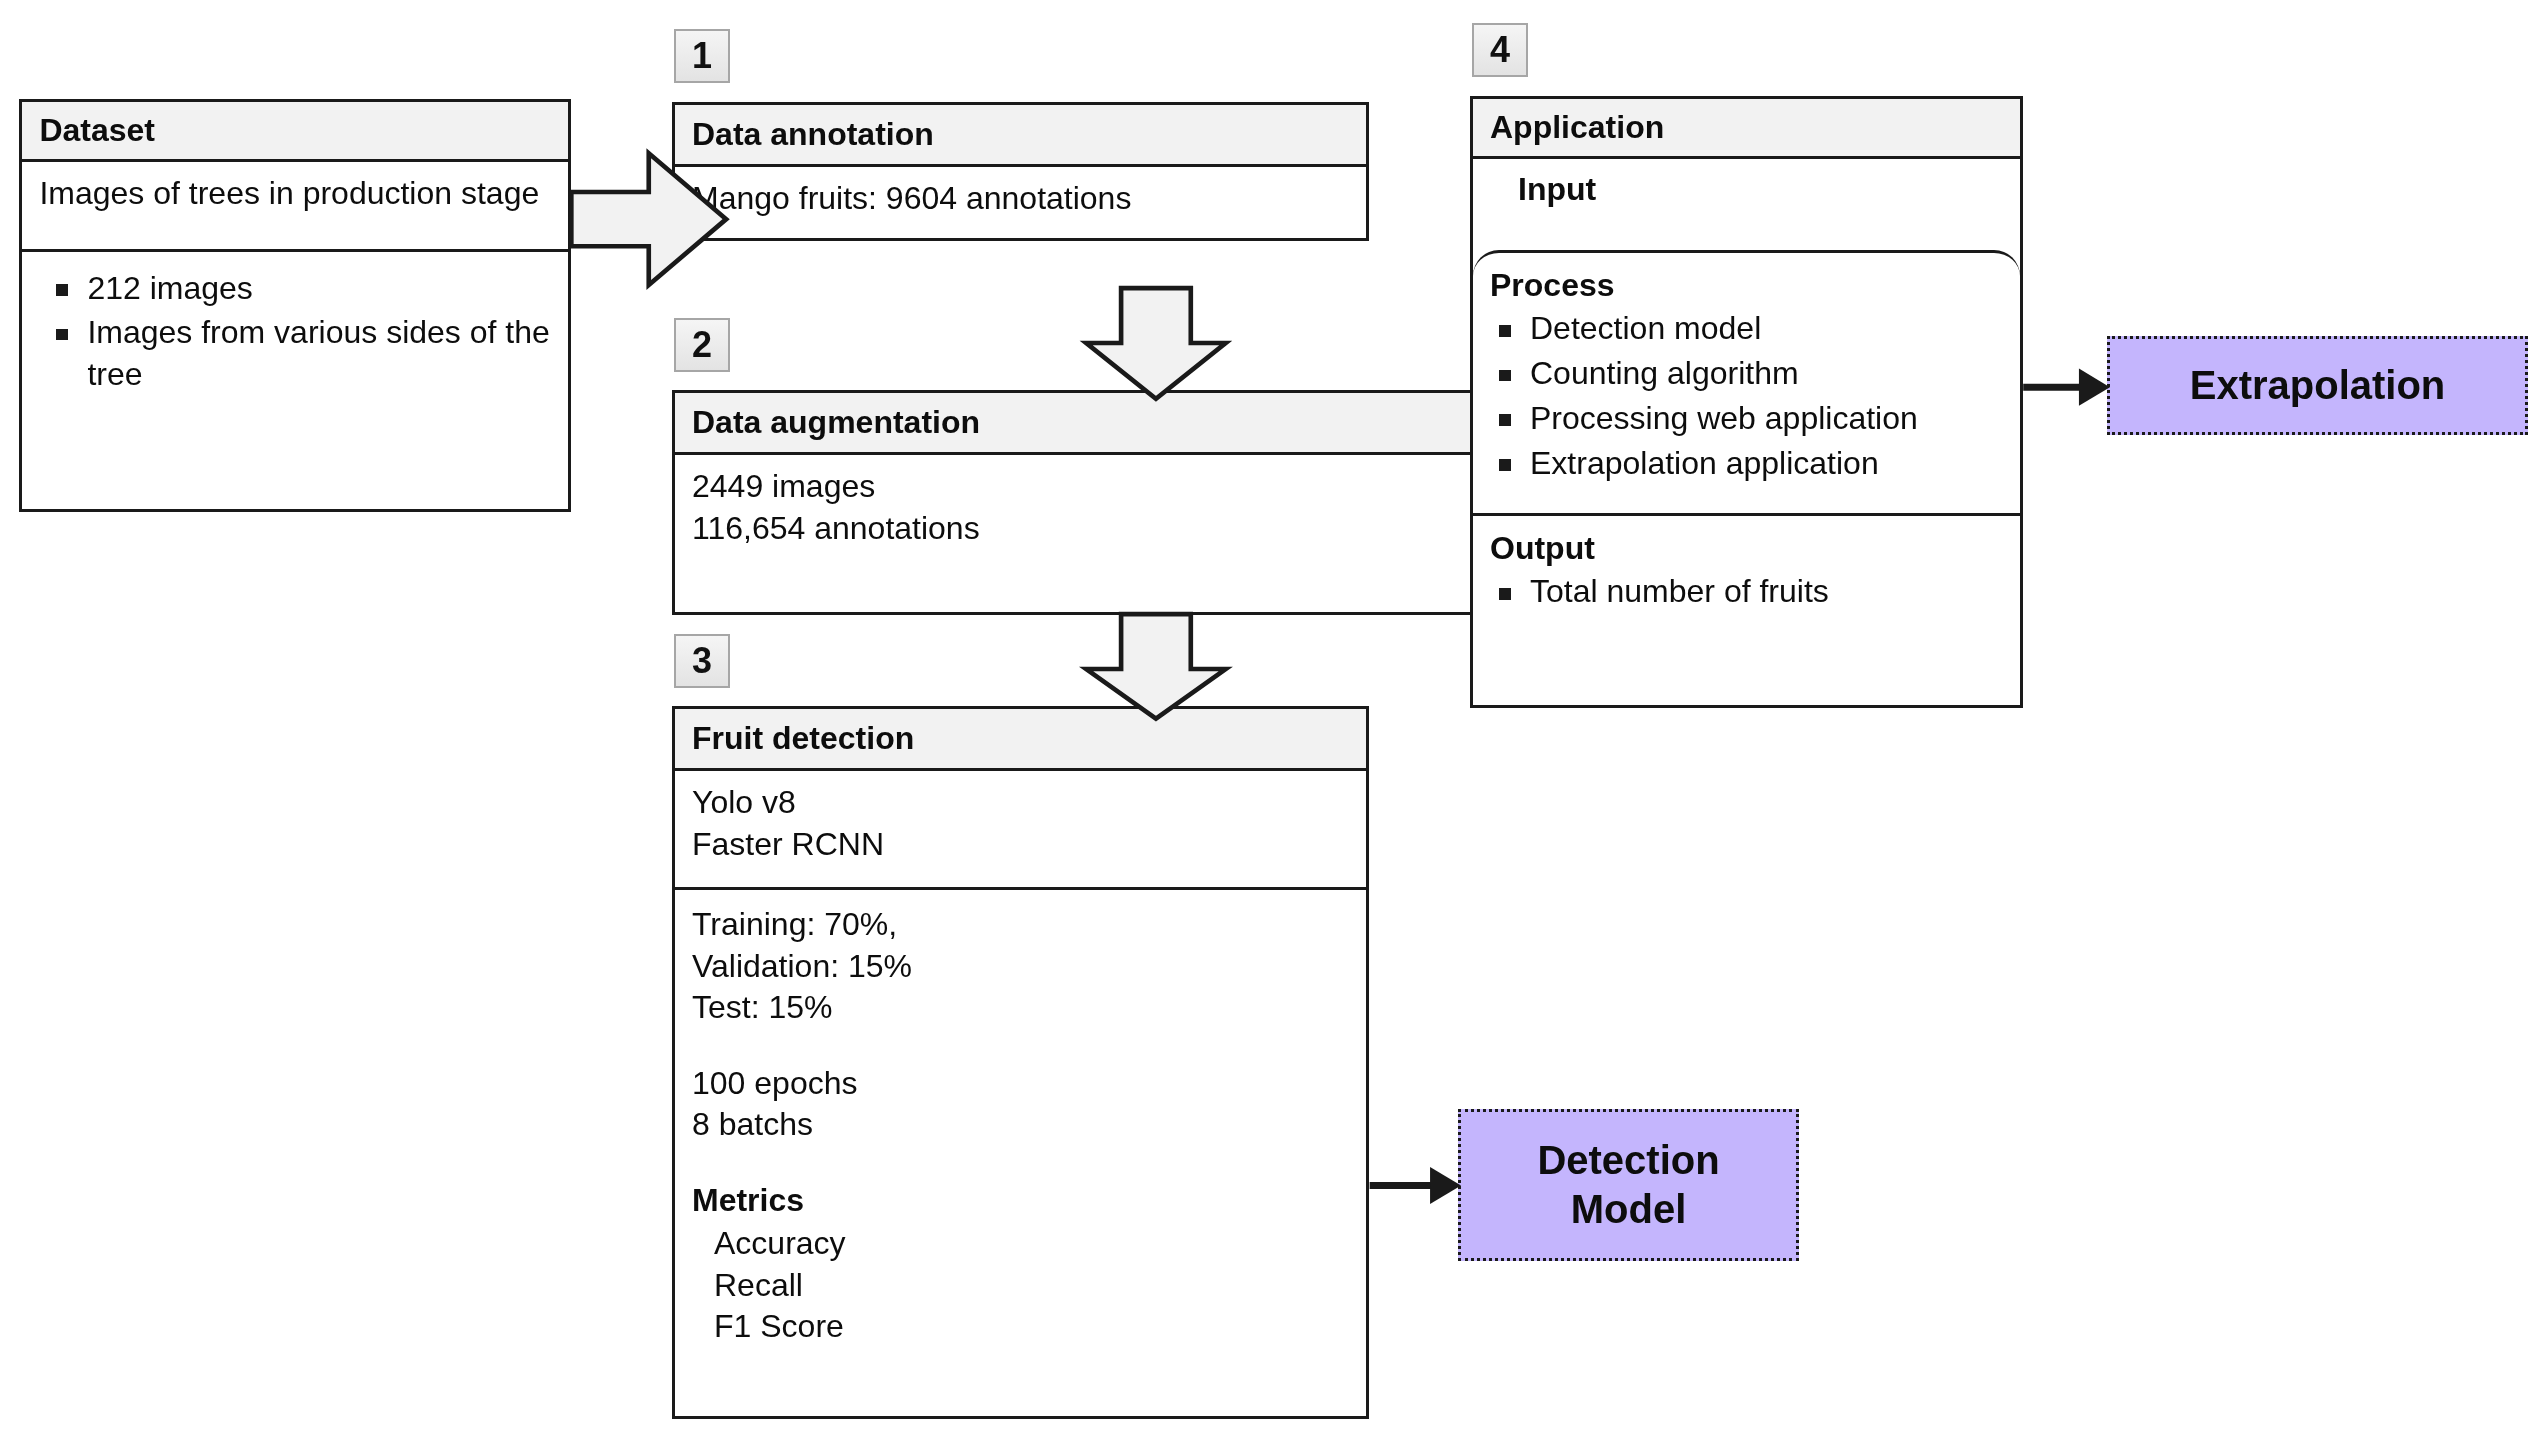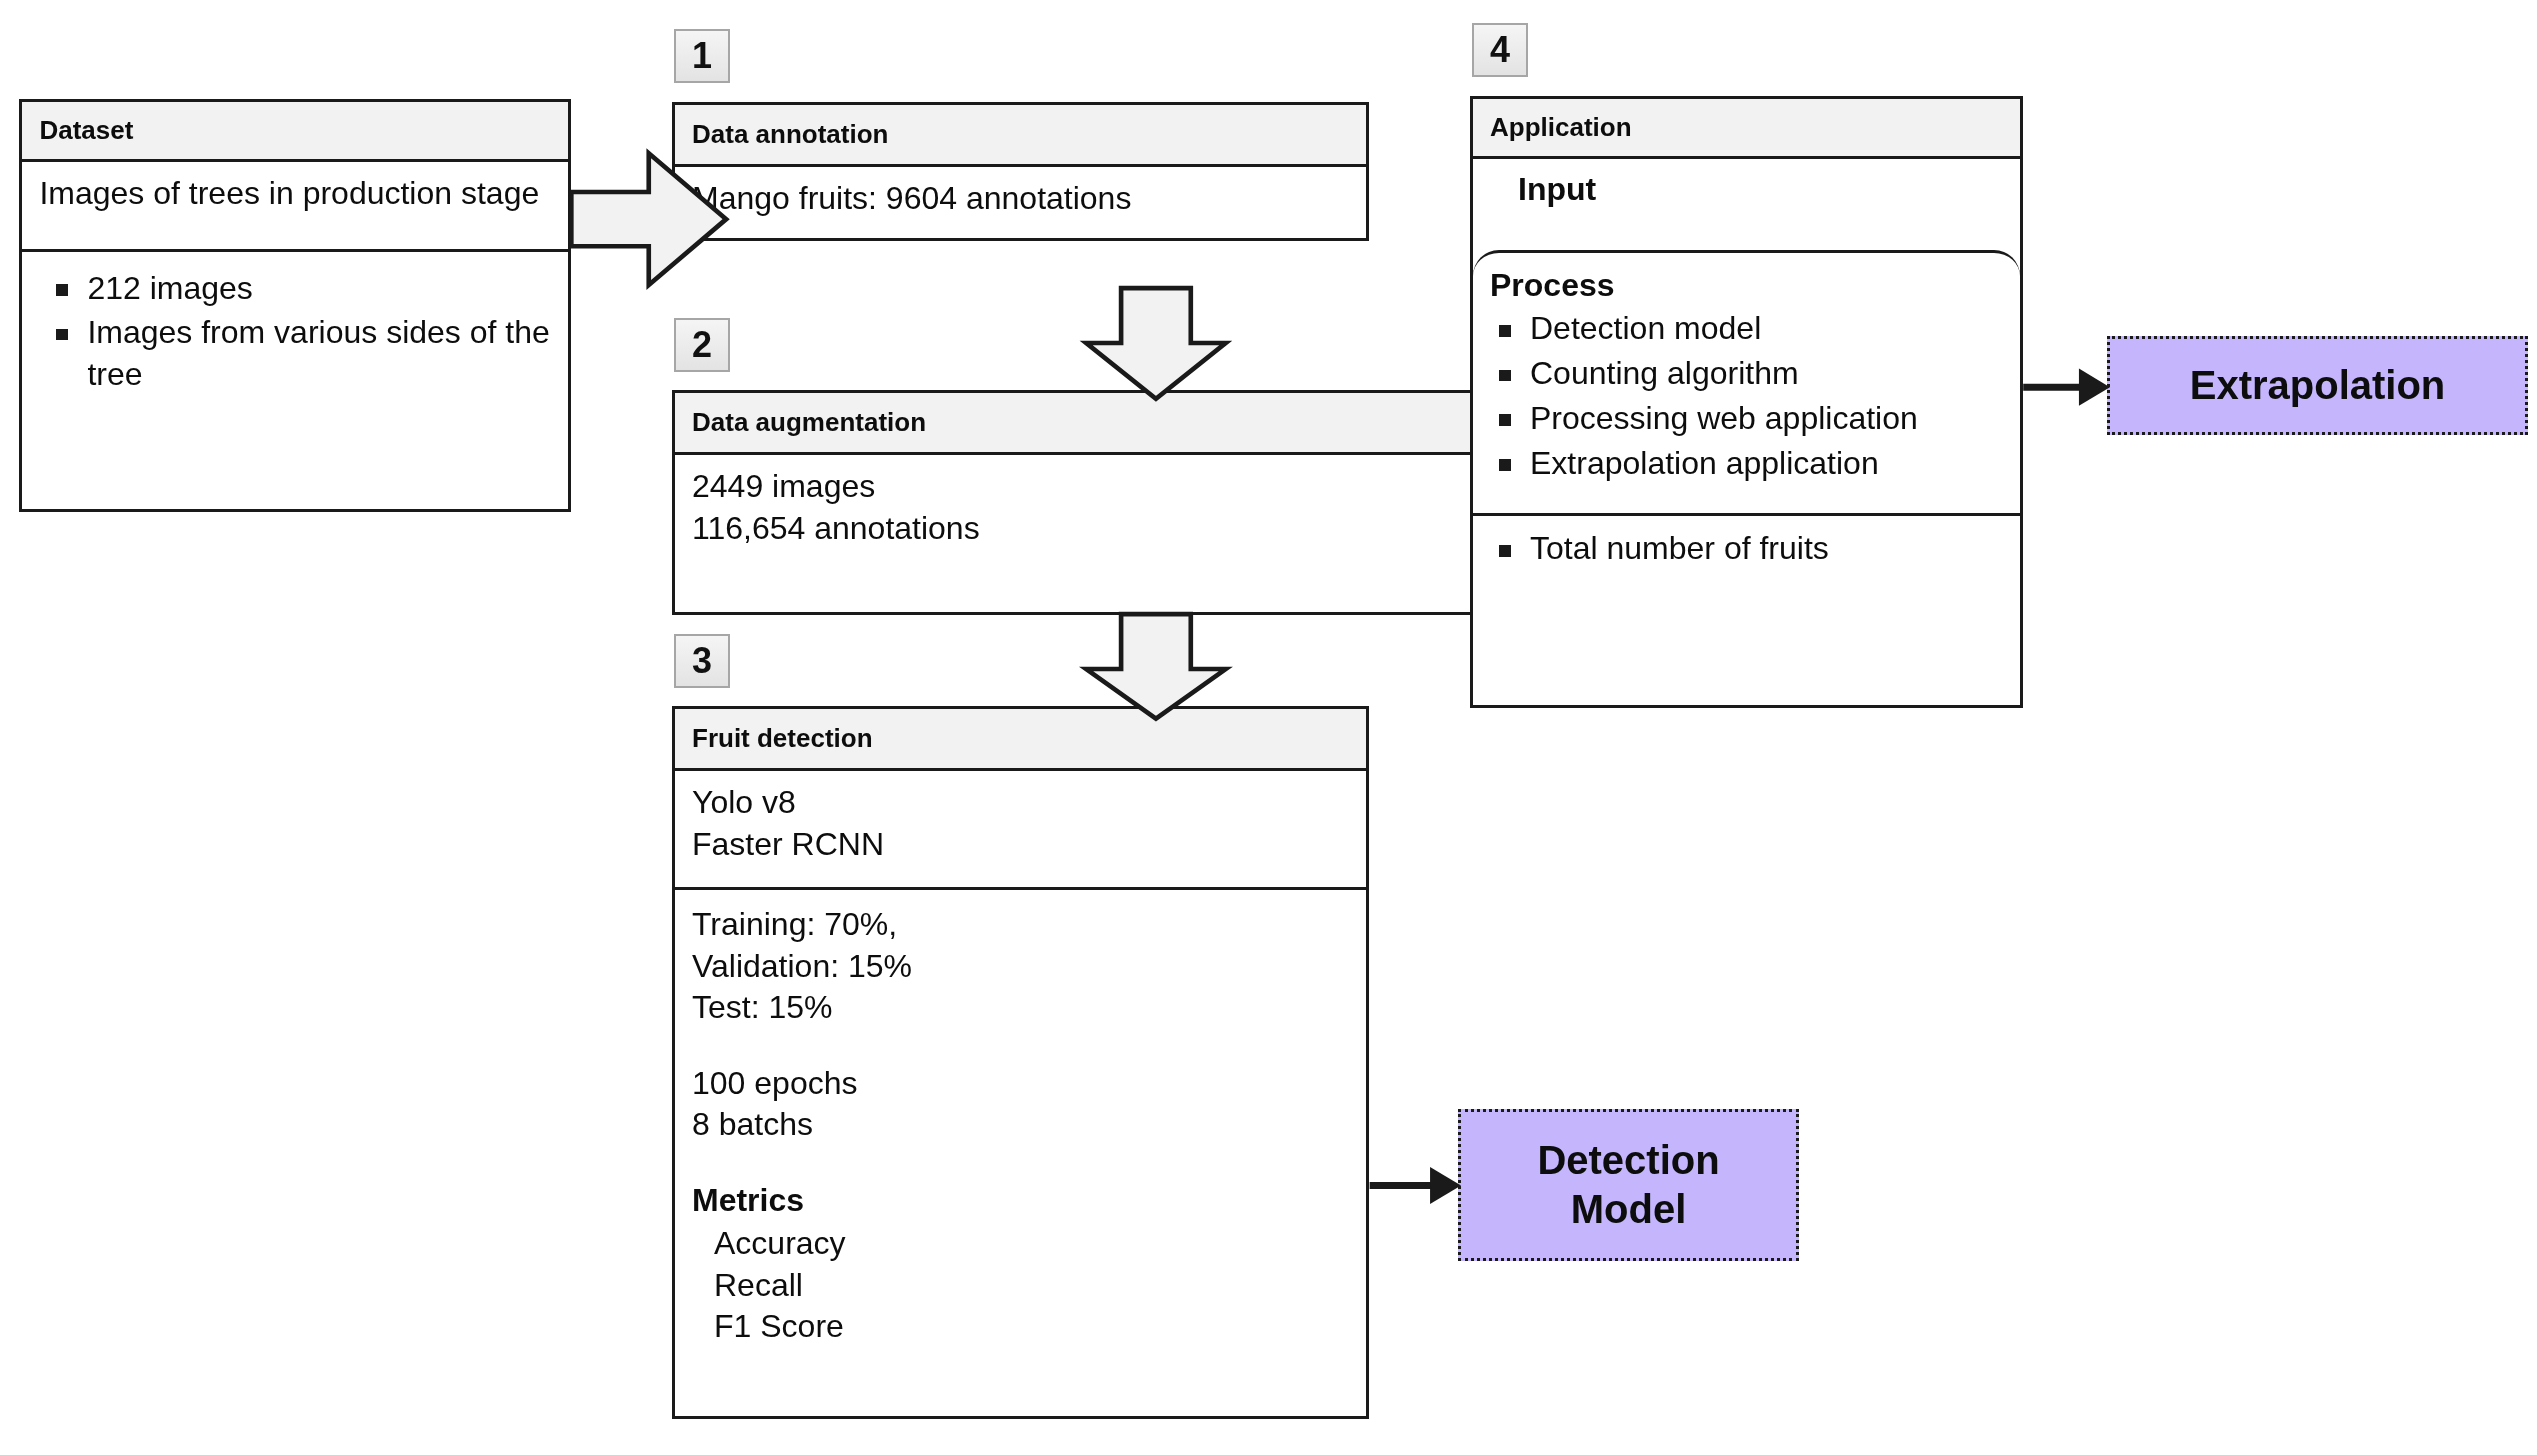--- a/index.html
+++ b/index.html
@@ -108,21 +108,21 @@
   #arrows {
     position: absolute;
     left: 0;
     top: 0;
     width: 2538px;
     height: 1455px;
     pointer-events: none;
   }
 
   
-  .t-title   { font-size: 26px; }
+  .t-title   { font-size: 32px; }
   .t-body    { font-size: 32px; line-height: 1.30; }
   .t-big     { font-size: 40px; }
 </style>
 </head>
 <body>
 
 <div id="canvas">
 
   <div class="box" style="left:19.4px; top:99px; width:552px; height:413px;">
     <div class="box-header t-title" style="height:60px;">Dataset</div>
@@ -216,20 +216,21 @@
           <span>Processing web application</span>
         </li>
         <li style="padding-left:40px;">
           <span class="sq" style="left:9.3px;"></span>
           <span>Extrapolation application</span>
         </li>
       </ul>
     </div>
 
     <div class="box-section t-body" style="height:auto; padding-top:12.4px;">
+      <div class="sub-label">Output</div>
       <ul class="bul">
         <li style="padding-left:40px;">
           <span class="sq" style="left:9.3px;"></span>
           <span>Total number of fruits</span>
         </li>
       </ul>
     </div>
   </div>
 
   <div class="dotted-box t-big" style="left:2107px; top:336px; width:421px; height:99px;">

